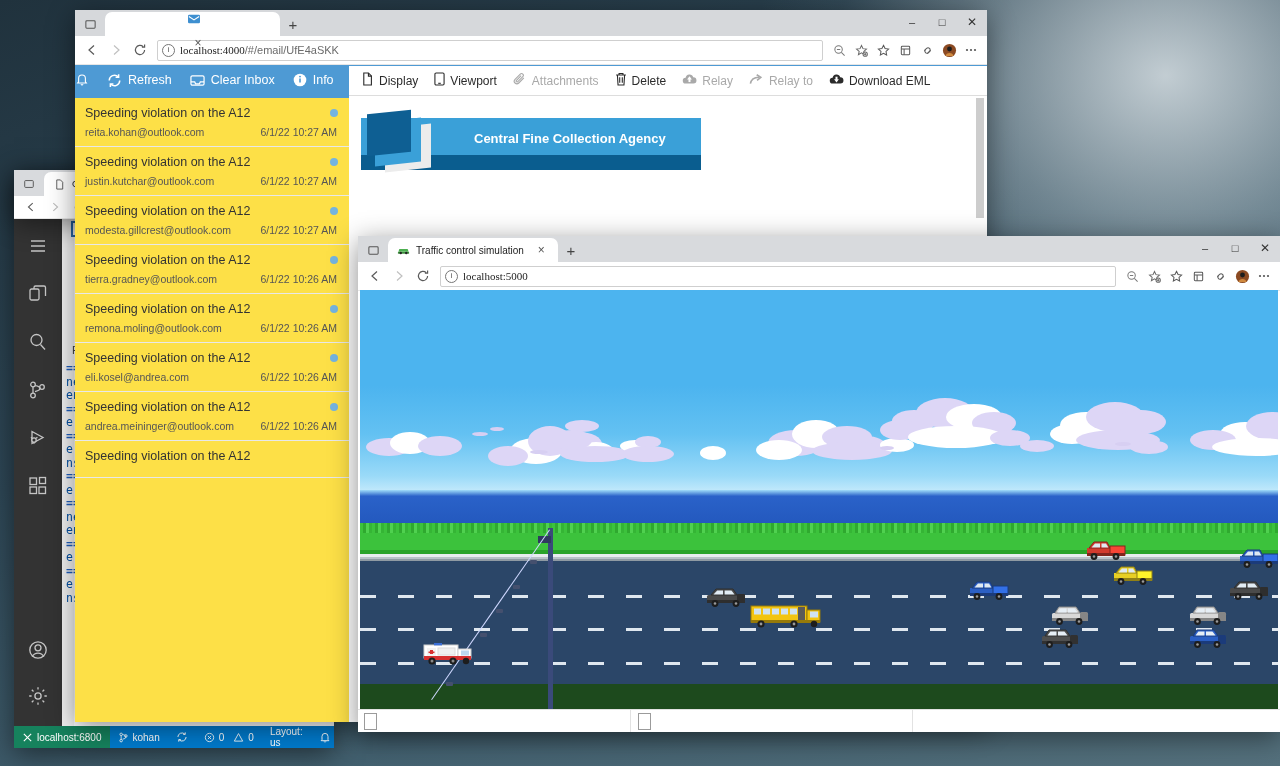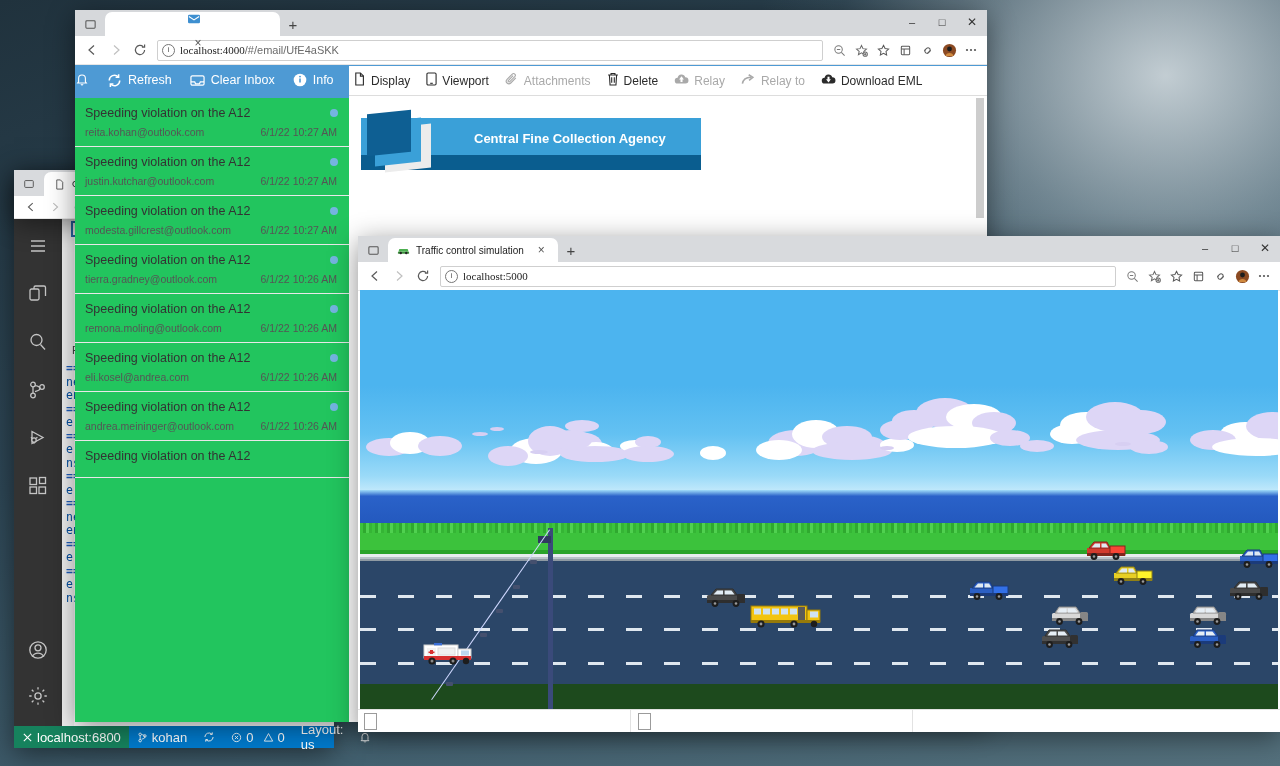--- a/index.html
+++ b/index.html
@@ -52,40 +52,40 @@
   .vs-body{position:absolute;left:48px;top:46px;right:0;bottom:22px;background:#ffffff;}
   .vs-sidebar-strip{position:absolute;left:0;top:0;width:12px;bottom:0;background:#f3f3f3;}
   .explorer-icon{position:absolute;left:8px;top:4px;}
   .panel-label{position:absolute;left:10px;top:128px;font-size:11px;color:#424242;}
   .term{position:absolute;left:4px;top:146px;right:0;bottom:0;overflow:hidden;
         font-family:"DejaVu Sans Mono","Liberation Mono",monospace;font-size:11.5px;line-height:13.5px;
         color:#0451a5;white-space:pre;}
   .term .kw{color:#1f5fbf;font-weight:bold;}
   .term .info{background:#0b9c0b;color:#000;}
   .statusbar{position:absolute;left:0;right:0;bottom:0;height:22px;background:#007acc;color:#fff;
-    display:flex;align-items:center;font-size:13px;}
+    display:flex;align-items:center;font-size:10px;}
   .sb-item{display:flex;align-items:center;gap:4px;padding:0 8px;height:22px;}
   .sb-remote{background:#16825d;}
 
   
   #mailwin{left:75px;top:10px;width:912px;height:712px;}
   #mailwin .titlebar{background:#d6d8db;}
   .md-header{height:30px;background:#4e9ad4;display:flex;align-items:center;}
   .md-brand{width:274px;display:flex;align-items:center;gap:7px;color:#fff;font-size:16px;padding-left:14px;box-sizing:border-box;}
   .md-hdr-actions{display:flex;align-items:center;gap:18px;color:#fff;font-size:12.5px;}
   .md-act{display:flex;align-items:center;gap:6px;}
   .md-act.right{margin-left:auto;padding-right:14px;}
   .md-search{height:32px;width:274px;background:#4e9ad4;display:flex;align-items:center;gap:8px;
     color:#eaf3fb;font-size:12.5px;padding-left:14px;box-sizing:border-box;}
   .md-subbar{position:absolute;left:274px;right:0;top:56px;height:30px;background:#fff;
-    display:flex;align-items:center;gap:16px;padding-left:4px;font-size:12px;color:#2b2b2b;
+    display:flex;align-items:center;gap:16px;padding-left:12px;font-size:12px;color:#2b2b2b;
     border-bottom:1px solid #ddd;box-sizing:border-box;}
   .md-tool{display:flex;align-items:center;gap:5px;}
   .md-tool.disabled{color:#a9a9a9;}
-  .mail-list{position:absolute;left:0;top:88px;width:274px;bottom:0;background:#22c55e;overflow:hidden;border-right:1px solid #d6d6d6;}
+  .mail-list{position:absolute;left:0;top:88px;width:274px;bottom:0;background:#fde047;overflow:hidden;border-right:1px solid #d6d6d6;}
   .mail-item{border-bottom:1px solid #e8e8e8;padding:8px 12px 8px 10px;position:relative;}
   .mail-item .subj{font-size:12.5px;color:#333;margin-bottom:6px;}
   .mail-item .meta{display:flex;justify-content:space-between;font-size:10.5px;color:#555;}
   .mail-item .dot{position:absolute;right:11px;top:11px;width:8px;height:8px;border-radius:50%;background:#74b4e0;}
   .mail-scroll{position:absolute;right:1px;top:88px;width:7px;bottom:0;background:#f0f0f0;}
   .mail-scroll i{position:absolute;left:1px;top:16px;width:5px;height:330px;background:#c6c6c6;border-radius:3px;display:block;}
   .mail-body{position:absolute;left:274px;top:86px;right:0;bottom:0;background:#fff;overflow:hidden;}
   .agency-banner{margin:22px 0 0 12px;width:340px;height:52px;background:#3aa0d8;position:relative;}
   .agency-banner .stripe{position:absolute;left:0;bottom:0;width:100%;height:15px;background:#0a5d8f;}
   .agency-banner .txt{position:absolute;left:113px;top:13px;color:#fff;font-weight:bold;font-size:13px;}

